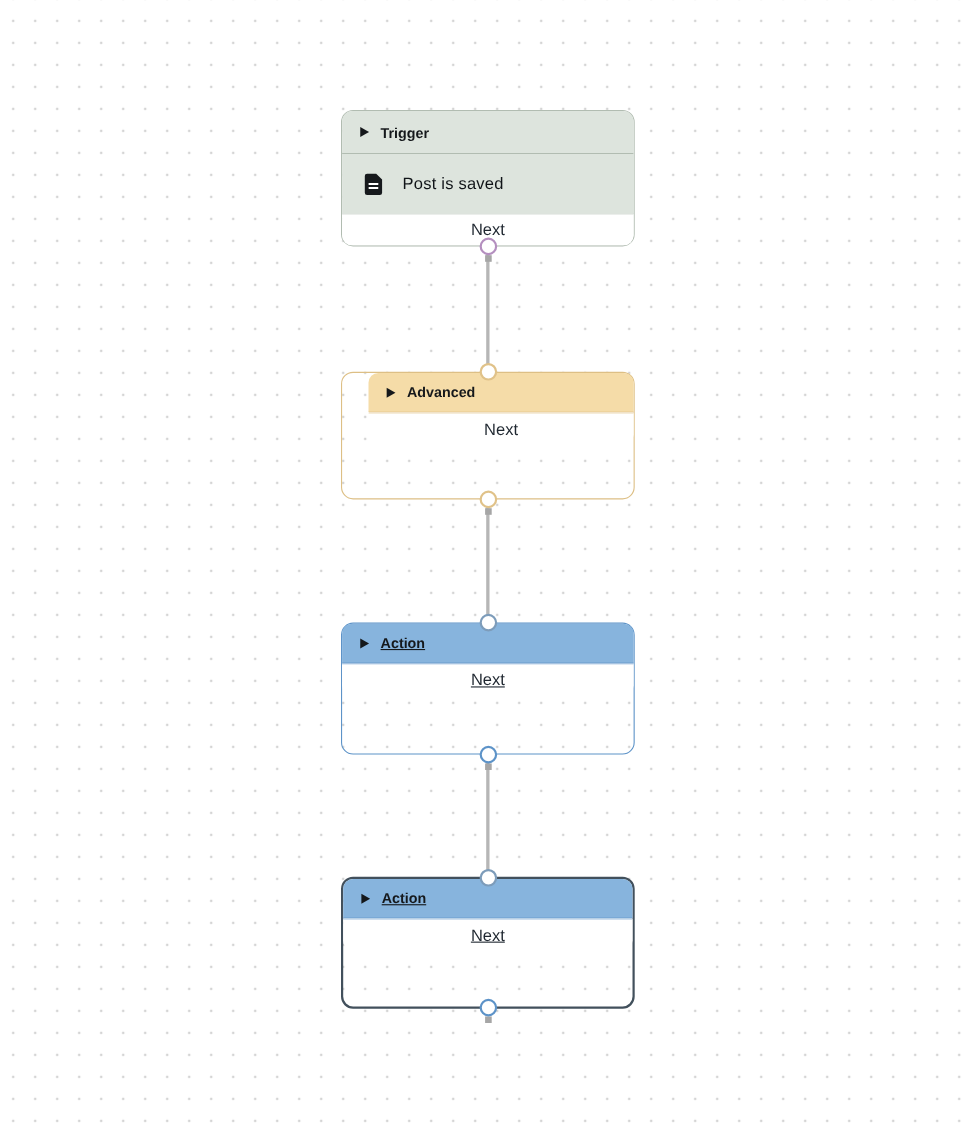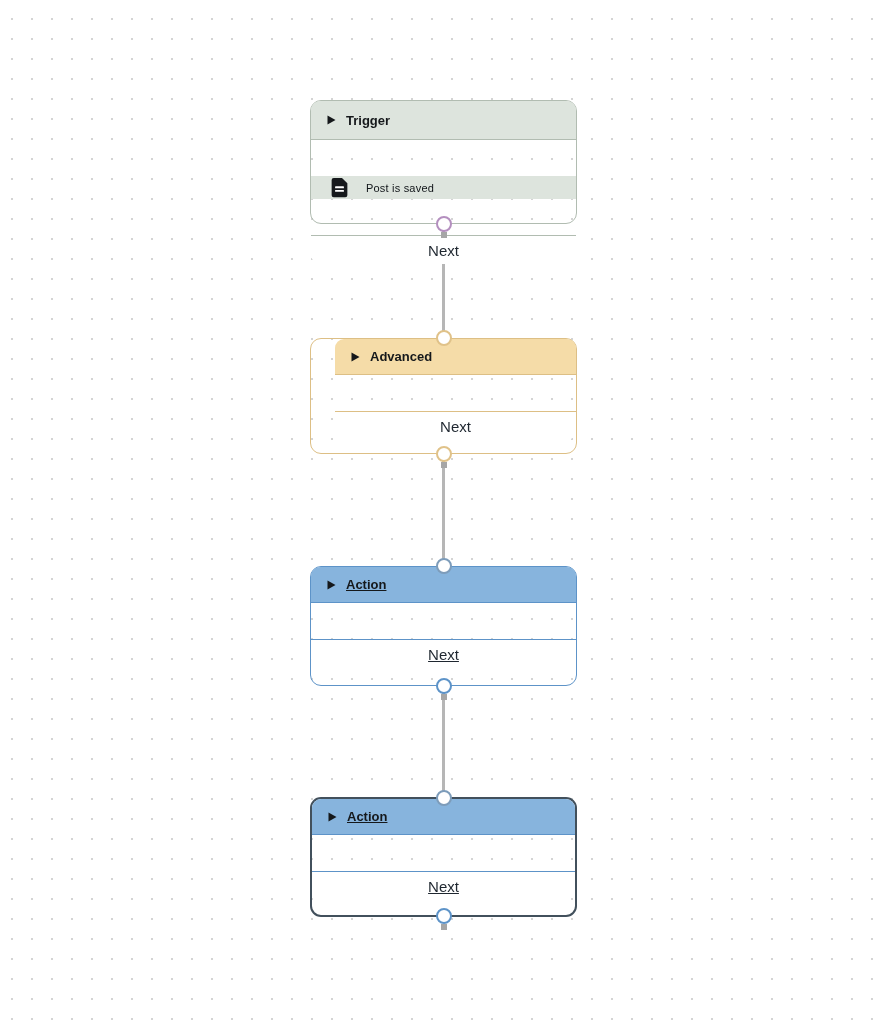--- a/index.html
+++ b/index.html
@@ -36,42 +36,41 @@
     position: absolute;
     left: 310px;
     width: 267px;
     box-sizing: border-box;
     border: 1.5px solid;
     border-radius: 11px;
     display: flex;
     flex-direction: column;
     z-index: 2;
     background: transparent;
-    gap: 36px;
   }
   .node__header {
     height: 35px;
     flex: 0 0 35px;
     display: flex;
     align-items: center;
     gap: 10px;
     padding: 0 16px;
     border-bottom: 1.5px solid;
     font-size: 13px;
     font-weight: 600;
     color: #15181b;
     border-radius: 9px 9px 0 0;
   }
   .node__body {
     flex: 1;
     display: flex;
     align-items: center;
     gap: 15px;
     padding: 0 17px;
-    font-size: 11px;
+    font-size: 15px;
     font-weight: 500;
     color: #101418;
     letter-spacing: 0.2px;
   }
   .node__footer {
     height: 28px;
     flex: 0 0 28px;
     background: #ffffff;
     border-top: 1.5px solid;
     display: flex;

